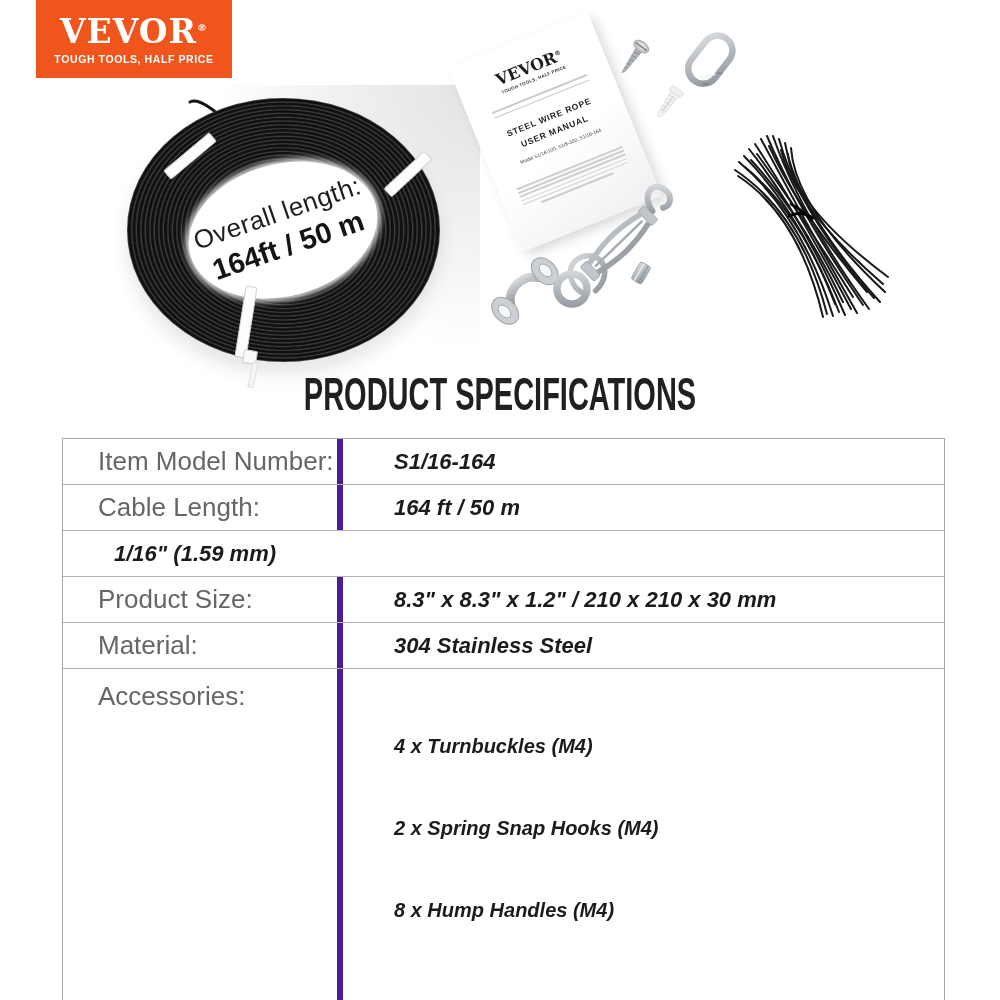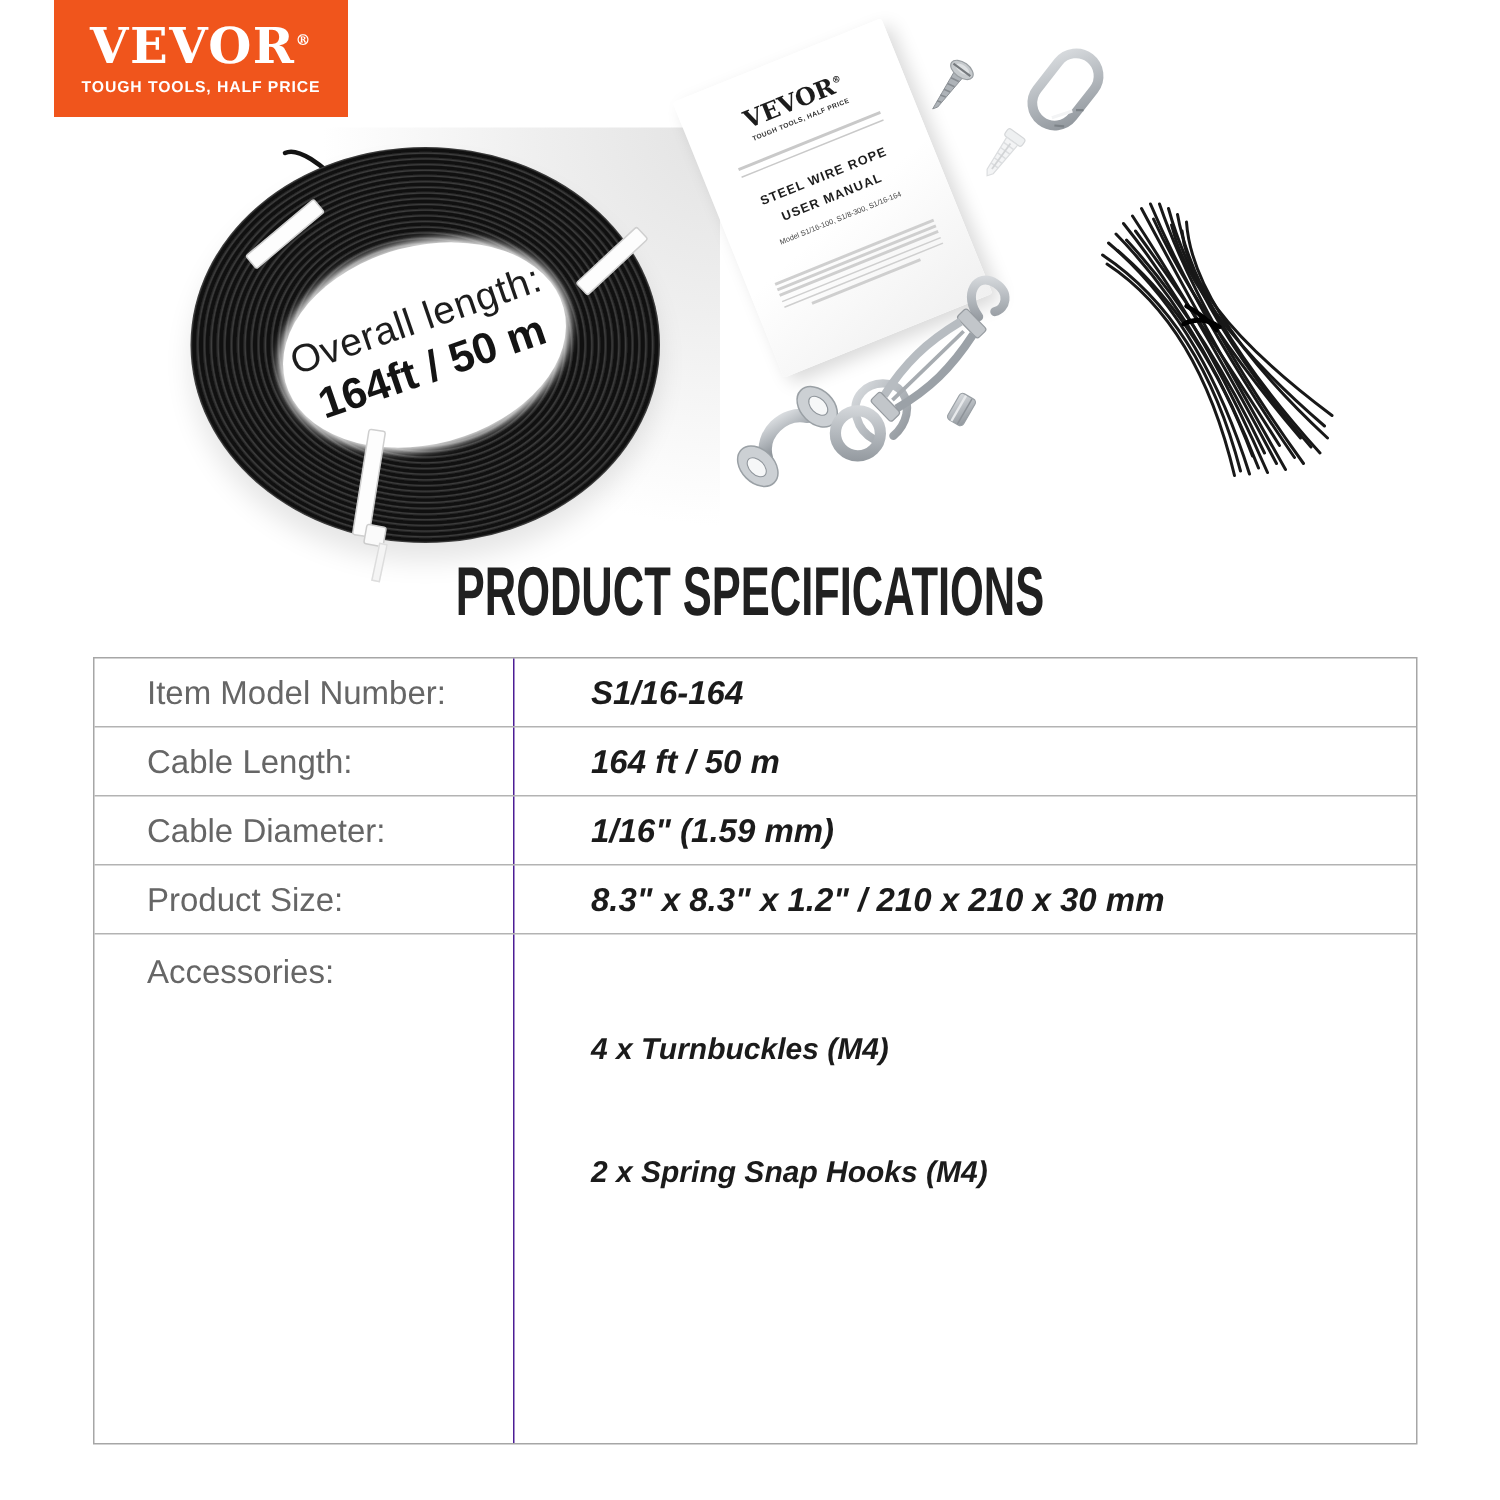--- a/index.html
+++ b/index.html
@@ -83,21 +83,21 @@
   
   .spec-table{
     position:absolute;left:62px;top:438px;width:881px;
     border:1px solid #a6a6a6;background:#fff;
   }
   .spec-row{display:grid;grid-template-columns:280px 1fr;border-top:1px solid #b3b3b3;}
   .spec-row:first-child{border-top:none;}
   .spec-row.h45{height:45px;}
   .cell-label{
     padding-left:35px;display:flex;align-items:center;color:#666666;
-    font-size:22px;border-right:1px solid #4c1d95;
+    font-size:26px;border-right:6px solid #4c1d95;
   }
   .cell-value{
     padding-left:51px;display:flex;align-items:center;
     font-weight:bold;color:#1b1b1b;font-size:22px;white-space:pre-wrap;font-style:italic;
   }
   .spec-row.acc .cell-label{align-items:flex-start;padding-top:12px;}
   .spec-row.acc .cell-value{display:block;padding-top:10px;padding-bottom:9px;}
   .acc-line{line-height:30px;white-space:pre-wrap;font-weight:bold;color:#1b1b1b;font-size:20px;}
   svg{position:absolute;overflow:visible;}
 </style>
@@ -251,31 +251,35 @@
 <div class="spec-table">
   <div class="spec-row h45">
     <div class="cell-label">Item Model Number:</div>
     <div class="cell-value">S1/16-164</div>
   </div>
   <div class="spec-row h45">
     <div class="cell-label">Cable Length:</div>
     <div class="cell-value">164 ft / 50 m</div>
   </div>
   <div class="spec-row h45">
-    <div class="cell-label">Cable Diameter:</div>
     <div class="cell-value">1/16" (1.59 mm)</div>
   </div>
   <div class="spec-row h45">
     <div class="cell-label">Product Size:</div>
     <div class="cell-value">8.3" x 8.3" x 1.2" / 210 x 210 x 30 mm</div>
+  </div>
+  <div class="spec-row h45">
+    <div class="cell-label">Material:</div>
+    <div class="cell-value">304 Stainless Steel</div>
   </div>
   <div class="spec-row acc">
     <div class="cell-label">Accessories:</div>
     <div class="cell-value">
       <div class="acc-line">4 x Turnbuckles (M4)</div>
       <div class="acc-line">2 x Spring Snap Hooks (M4)</div>
+      <div class="acc-line">8 x Hump Handles (M4)</div>
       
       
       
       
     </div>
   </div>
 </div>
 
 </body></html>

